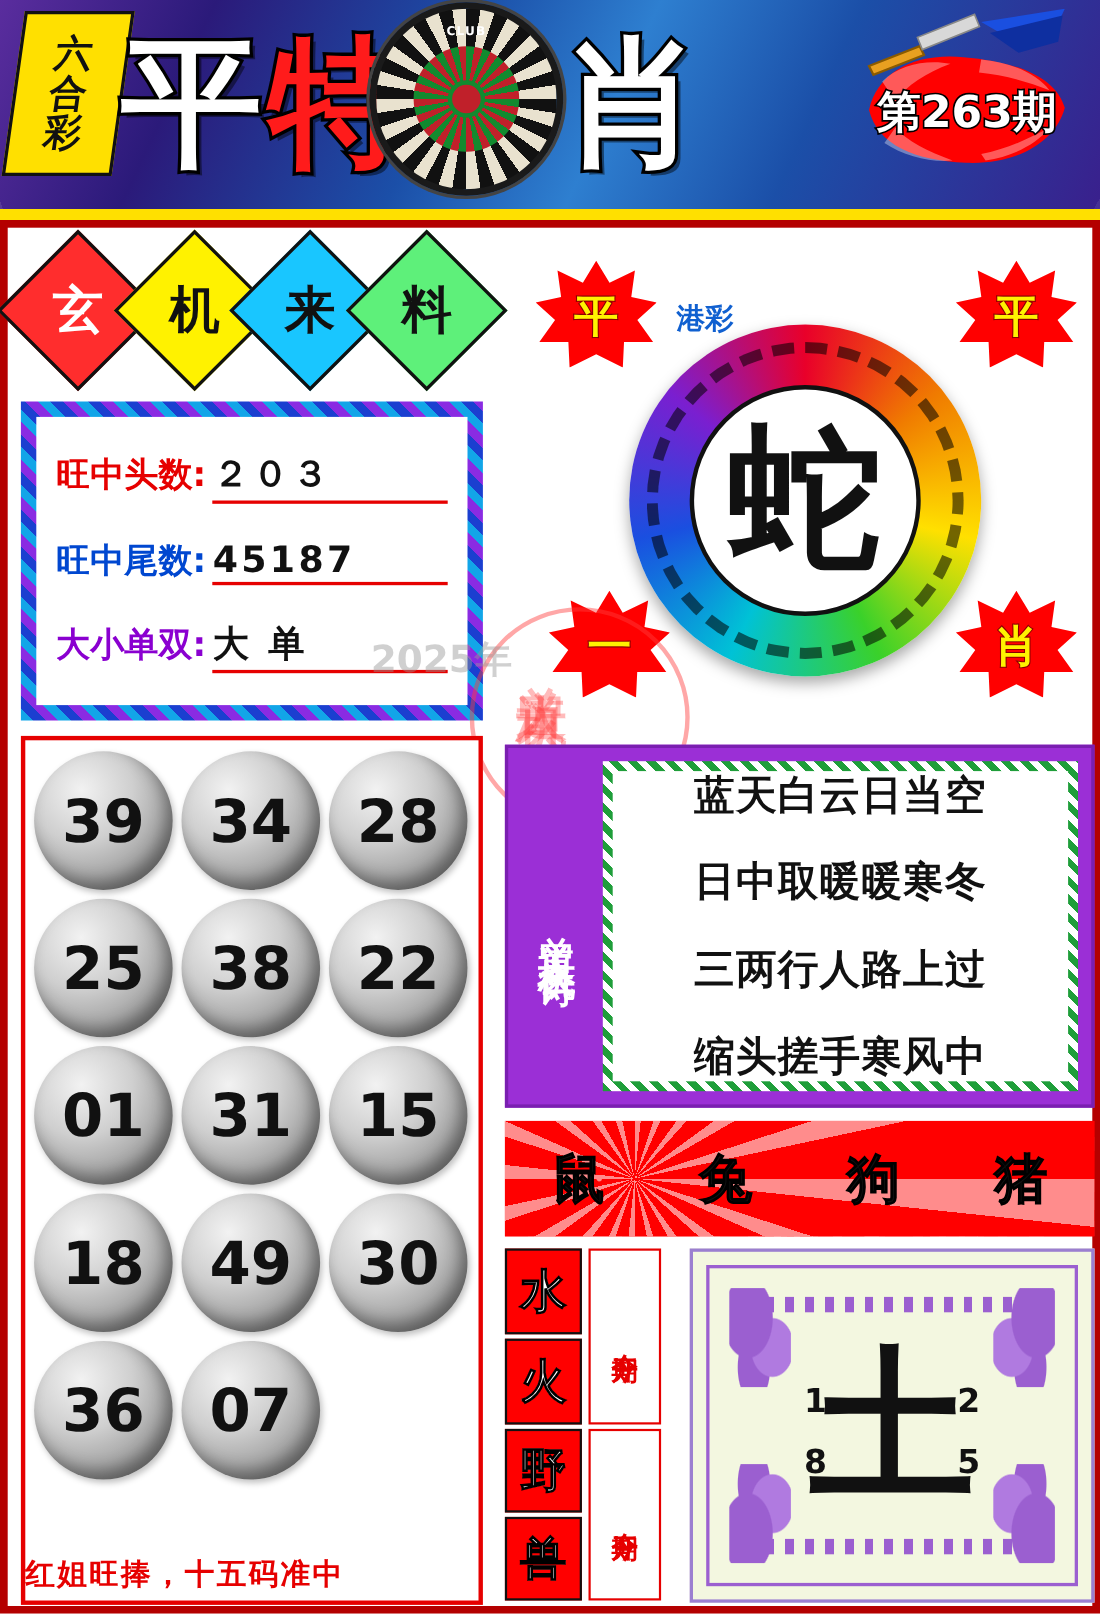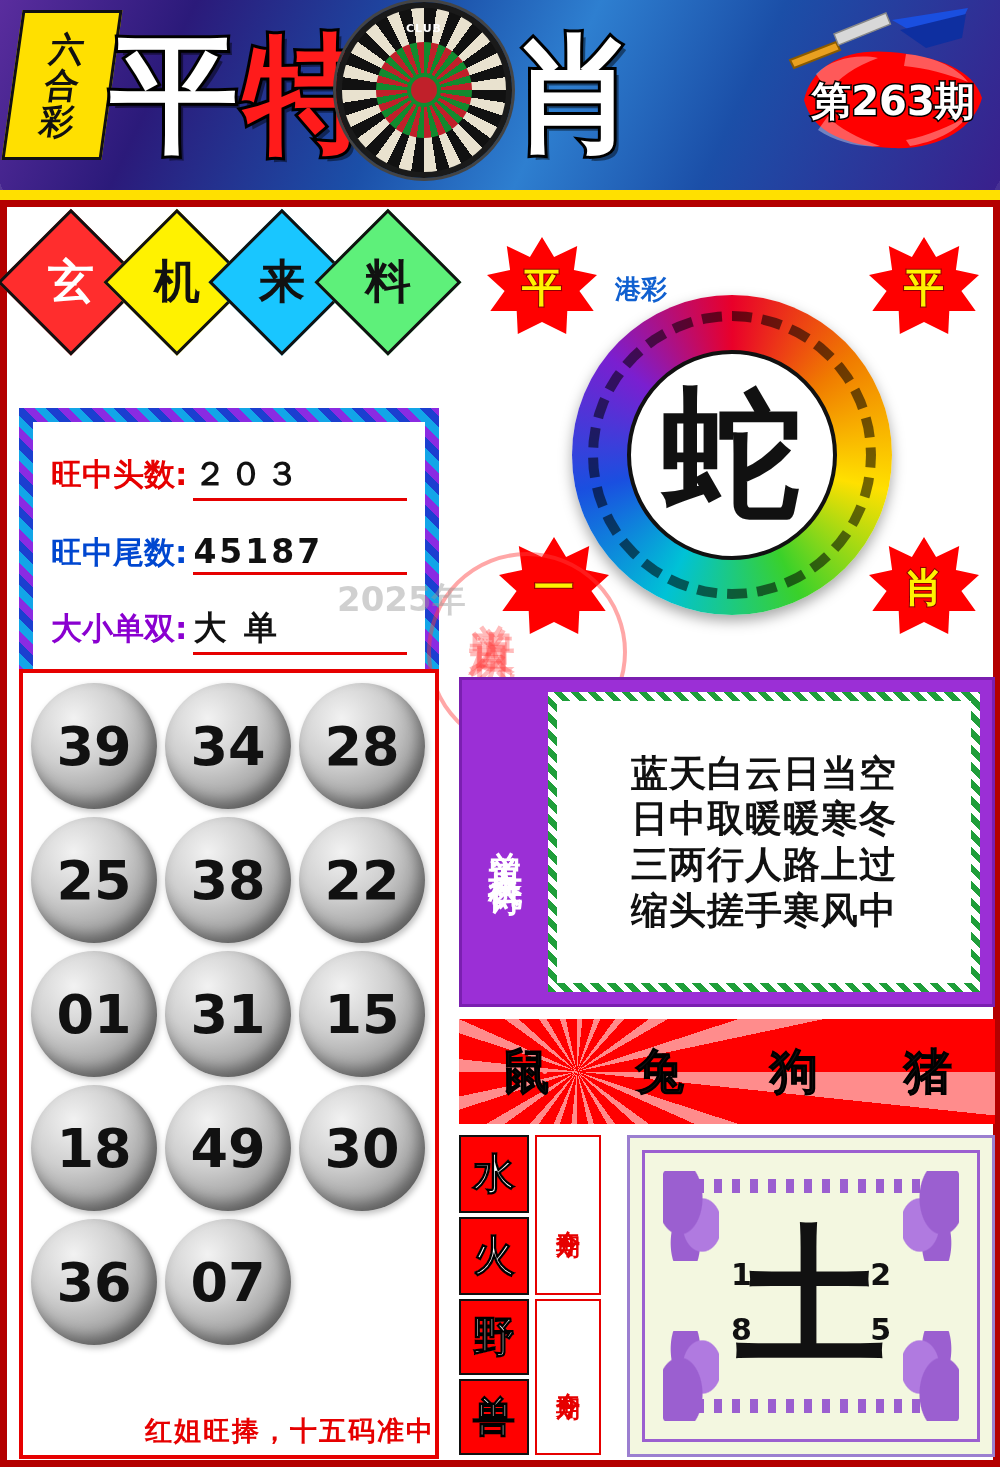--- a/index.html
+++ b/index.html
@@ -73,21 +73,21 @@
     background: #c0202a; border: 4px solid #128a2f; z-index: 3;
   }
   .dart-label {
     position: absolute; left: 50%; top: 14px; transform: translateX(-50%);
     color: #fff; font-size: 11px; font-weight: bold; letter-spacing: 1px; z-index: 4;
   }
   .dart-arrow {
     position: absolute; left: 780px; top: 8px; width: 190px; height: 70px;
   }
   .hdr-issue {
-    position: absolute; right: 12px; top: 44px; width: 190px; height: 112px;
+    position: absolute; right: 26px; top: 44px; width: 190px; height: 112px;
   }
   .hdr-issue-text {
     position: absolute; left: 0; top: 30px; width: 190px; text-align: center;
     font-size: 40px; font-weight: bold; color: #ffffff;
     -webkit-text-stroke: 3px #000; paint-order: stroke fill;
     z-index: 3;
   }
 
   
   .page-body {
@@ -114,21 +114,20 @@
   .dia1 span { color: #ffffff; }
   .dia2 { background: #fff200; }
   .dia3 { background: #19c6ff; }
   .dia4 { background: #5ef07a; }
 
   
   .info-panel {
     position: absolute; left: 12px; top: 158px; width: 420px; height: 290px;
     background: repeating-linear-gradient(45deg,#12a5e8 0 8px,#1b3fd0 8px 16px,#8a2be2 16px 24px);
     padding: 14px;
-    margin-top: 43px;
   }
   .info-inner {
     width: 100%; height: 100%; background: #fff;
     padding: 14px 18px; display: flex; flex-direction: column; justify-content: space-around;
   }
   .info-row { display: flex; align-items: baseline; gap: 6px; }
   .info-label { font-size: 31px; font-weight: bold; white-space: nowrap; }
   .l-red { color: #e60000; }
   .l-blue { color: #0047d0; }
   .l-orange { color: #e07a00; }
@@ -215,21 +214,21 @@
   .ball {
     width: 126px; height: 126px; border-radius: 50%;
     background: radial-gradient(circle at 34% 28%, #f2f2f2 0%, #cfcfcf 38%, #9b9b9b 72%, #6e6e6e 100%);
     display: flex; align-items: center; justify-content: center;
     box-shadow: inset -6px -8px 14px rgba(0,0,0,0.35), 2px 3px 6px rgba(0,0,0,0.25);
   }
   .ball span {
     font-size: 54px; font-weight: bold; color: #111;
   }
   .num-footer {
-    position: absolute; left: 0; bottom: 6px; width: 100%; text-align: right;
+    position: absolute; left: 0; bottom: 6px; width: 100%; text-align: left;
     font-size: 27px; font-weight: bold; color: #e60000; letter-spacing: 2px;
   }
 
   
   .poem-panel {
     position: absolute; left: 452px; top: 470px; width: 536px; height: 330px;
     background: #9b2fd6; border: 3px solid #7a1fb0;
     display: flex; align-items: stretch;
   }
   .poem-side {
@@ -239,21 +238,21 @@
     writing-mode: vertical-rl; font-size: 34px; font-weight: bold; color: #ffffff;
     letter-spacing: 6px; line-height: 1.1;
   }
   .poem-box {
     flex: 1; margin: 12px 12px 12px 0;
     background: repeating-linear-gradient(45deg,#1f9e3a 0 6px,#ffffff 6px 12px);
     padding: 9px;
   }
   .poem-inner {
     width: 100%; height: 100%; background: #fff;
-    display: flex; flex-direction: column; align-items: center; justify-content: center;
+    display: flex; flex-direction: column; align-items: center; justify-content: space-between;
     gap: 2px;
   }
   .poem-line {
     font-size: 37px; font-weight: bold; color: #111; letter-spacing: 1px; line-height: 1.18;
   }
 
   
   .animals {
     position: absolute; left: 452px; top: 812px; width: 536px; height: 105px;
     background: #ff0000;

